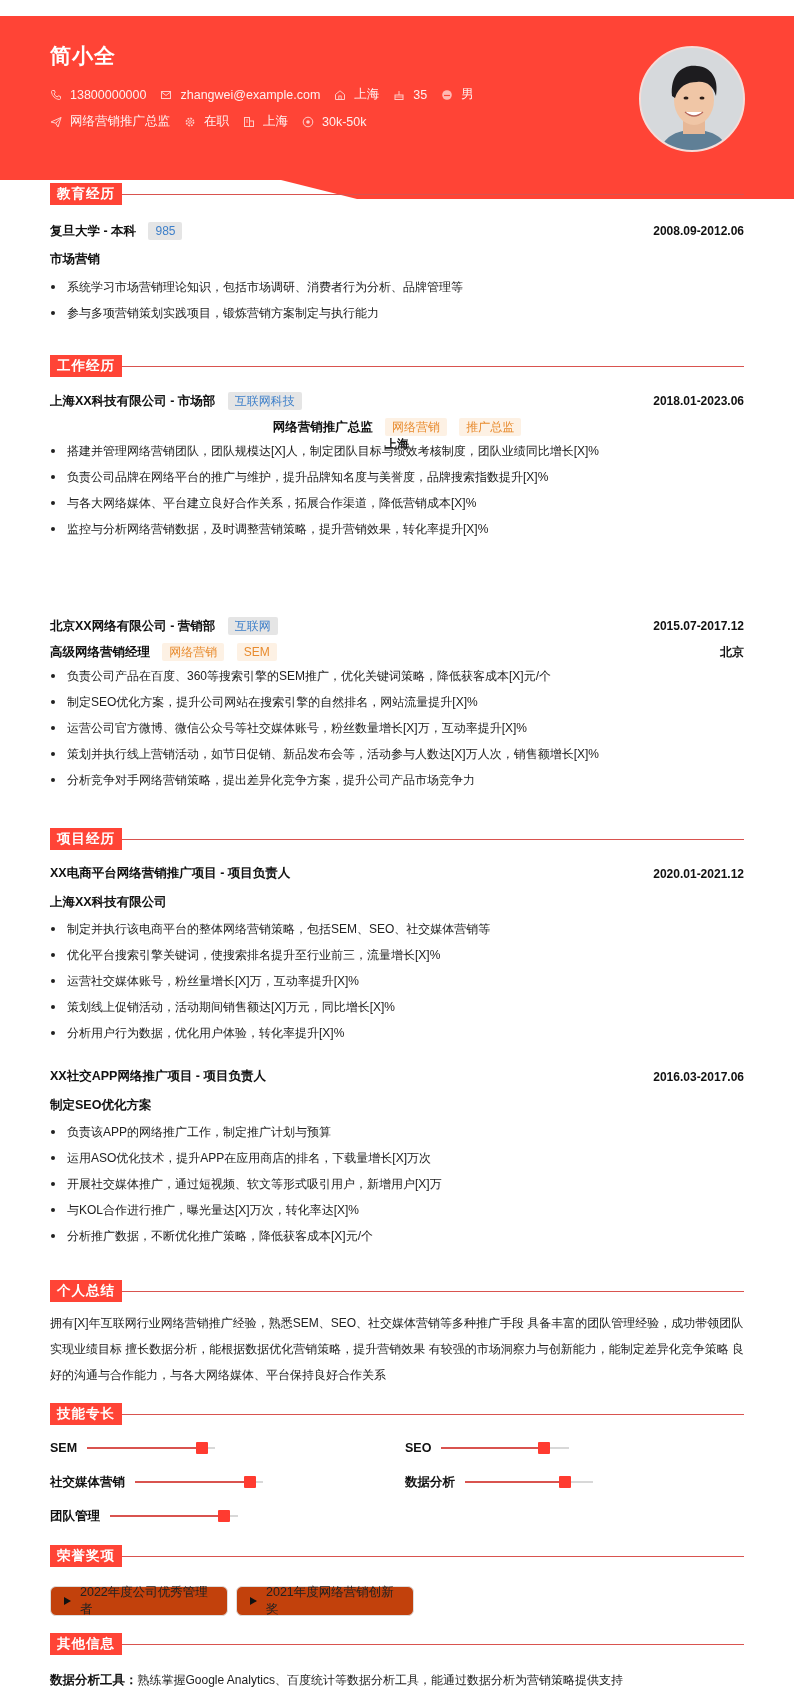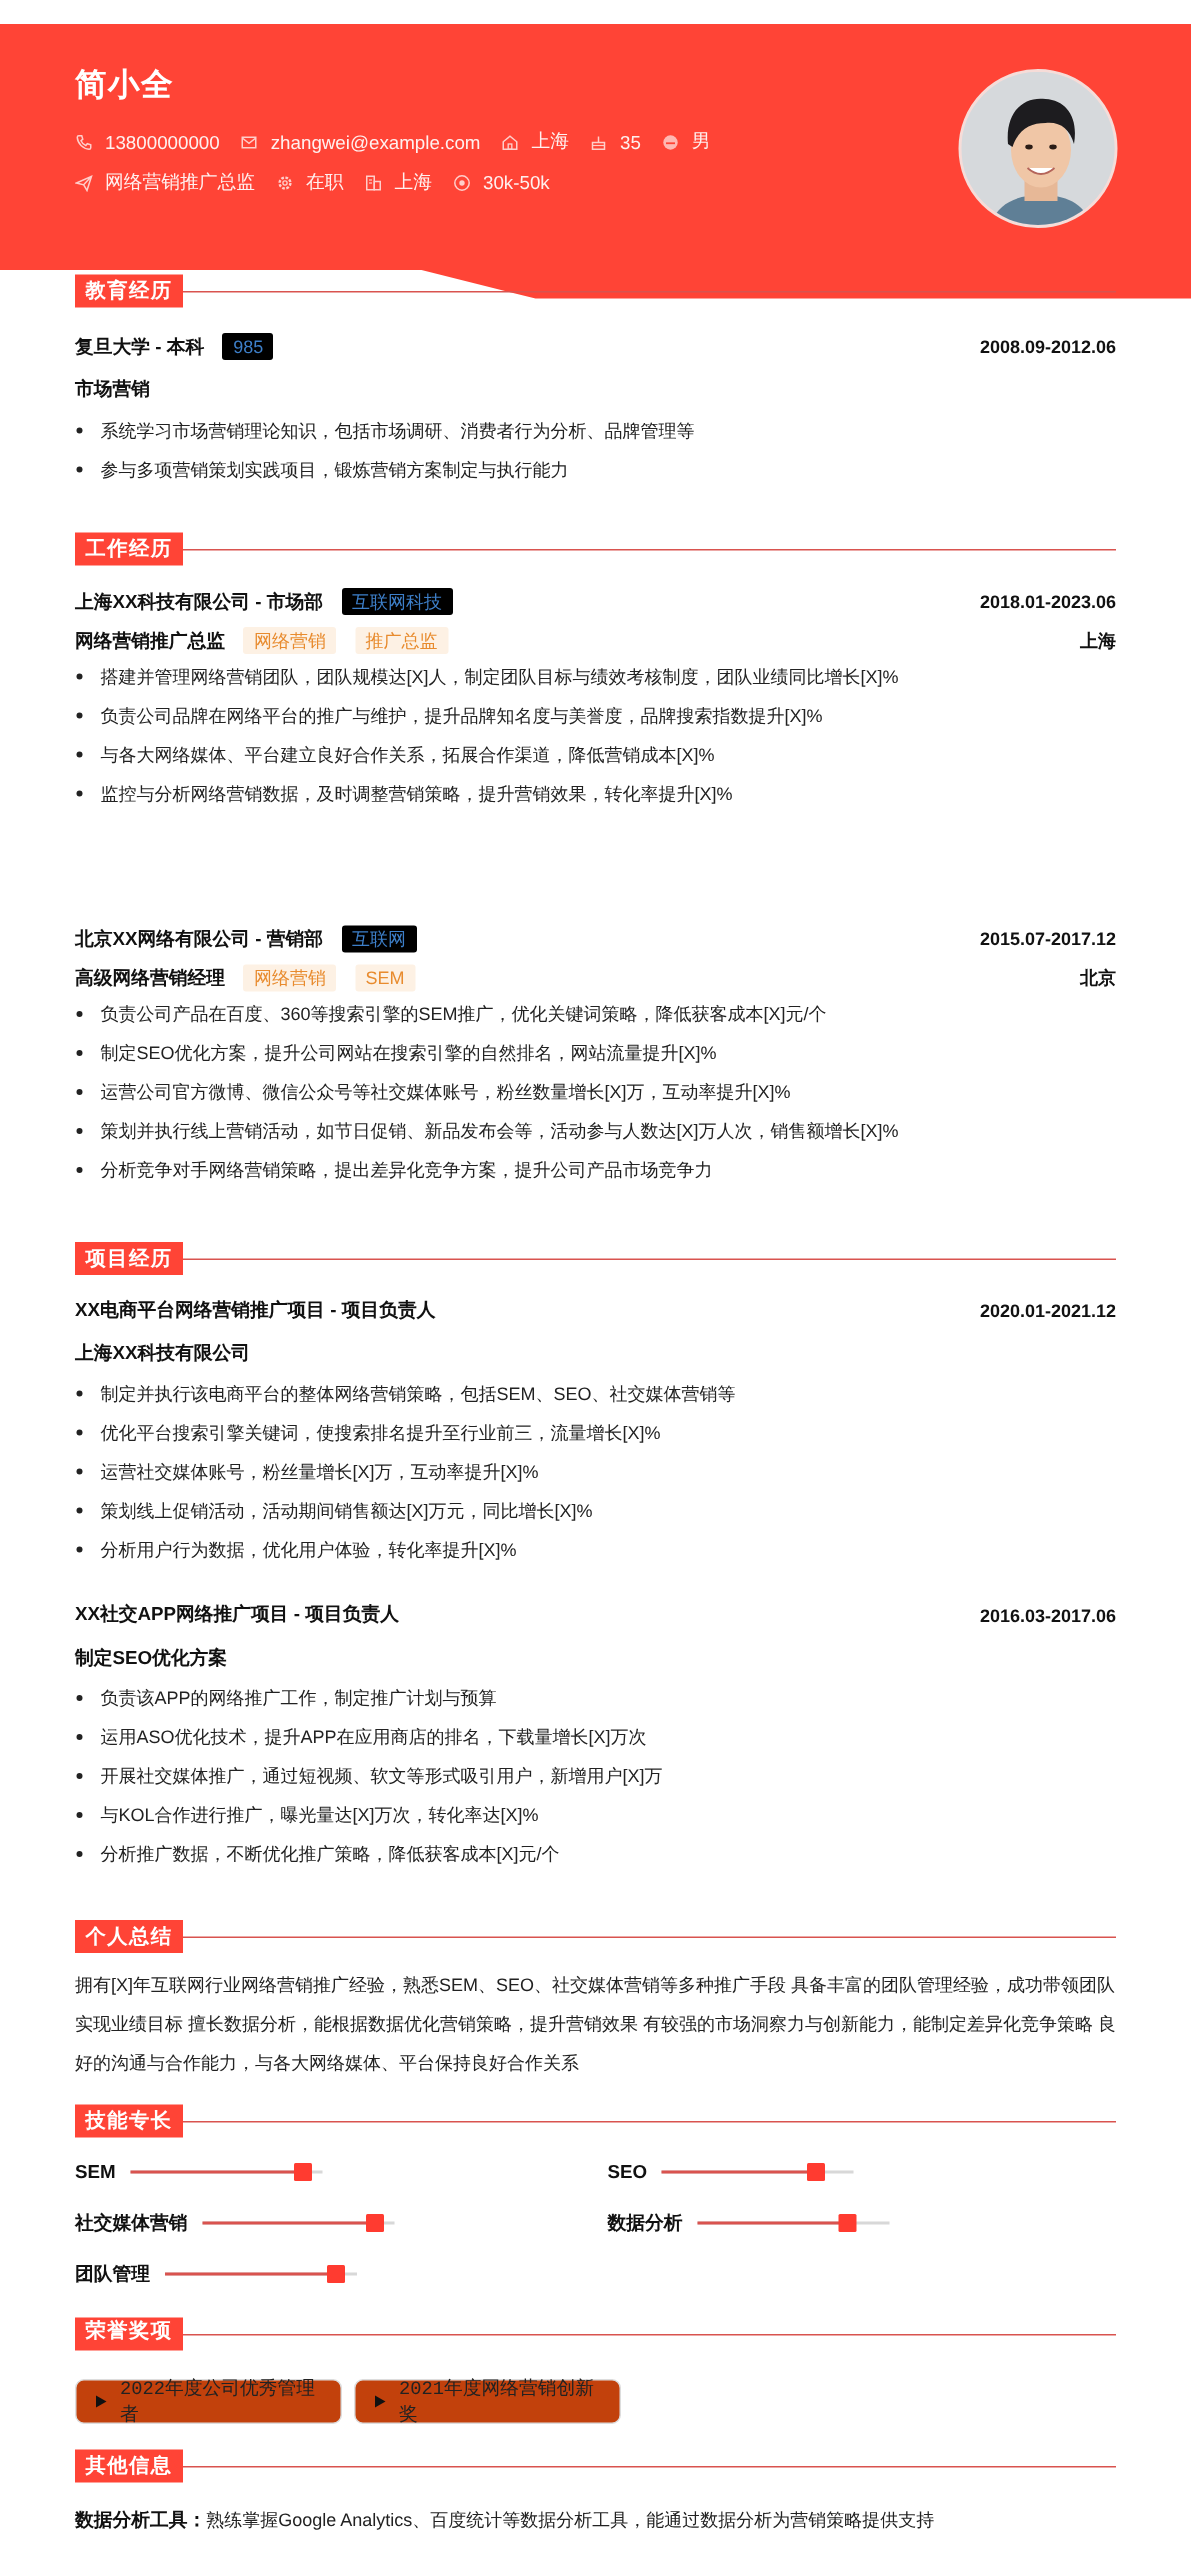--- a/index.html
+++ b/index.html
@@ -40,21 +40,21 @@
     background: #ff4436; color: #fff; font-size: 13.5px; padding: 0 7px;
     height: 22px; line-height: 22px; letter-spacing: 1px; font-weight: bold;
   }
   .sec-line { flex: 1; height: 1px; background: #d9534f; }
   .row { display: flex; justify-content: space-between; align-items: center; position: absolute; left: 0; width: 694px; }
   .bold { font-weight: bold; font-size: 12.5px; color: #111; }
   .tag {
     display: inline-block; font-size: 12px; padding: 1px 7px; margin-left: 9px;
     border-radius: 2px; line-height: 16px;
   }
-  .tag.blue { background: #000000; color: #3d7fc9; }
+  .tag.blue { background: #e5e5e5; color: #3d7fc9; }
   .tag.orange { background: #fdf1e4; color: #e88b2e; }
   .date { font-size: 12px; color: #111; font-weight: bold; }
   ul.bullets { position: absolute; left: 0; width: 694px; list-style: none; }
   ul.bullets li {
     position: relative; padding-left: 17px; font-size: 12px; line-height: 26px; color: #222;
   }
   ul.bullets li::before {
     content: ""; position: absolute; left: 1px; top: 11px; width: 4px; height: 4px; border-radius: 50%; background: #222;
   }
   .para { font-size: 12px; line-height: 26px; color: #222; position: absolute; left: 0; width: 694px; }
@@ -209,21 +209,21 @@
       <span class="sec-line"></span>
     </div>
 
     <div class="row" style="top:37px;">
       <div>
         <span class="bold">上海XX科技有限公司 - 市场部</span>
         <span class="tag blue">互联网科技</span>
       </div>
       <span class="date">2018.01-2023.06</span>
     </div>
-    <div class="row" style="top:63px;">
+    <div class="row" style="top:63px;flex-direction:column;">
       <div>
         <span class="bold">网络营销推广总监</span>
         <span class="tag orange">网络营销</span>
         <span class="tag orange">推广总监</span>
       </div>
       <span class="date">上海</span>
     </div>
     <ul class="bullets" style="top:83px;">
       <li>搭建并管理网络营销团队，团队规模达[X]人，制定团队目标与绩效考核制度，团队业绩同比增长[X]%</li>
       <li>负责公司品牌在网络平台的推广与维护，提升品牌知名度与美誉度，品牌搜索指数提升[X]%</li>
@@ -340,21 +340,21 @@
     </div>
     <div class="skill" style="left:0; top:104px;">
       <span class="lbl">团队管理</span>
       <div class="track">
         <div class="fill" style="width:89%;"></div>
         <div class="thumb" style="left:89%;"></div>
       </div>
     </div>
   </div>
 
-  <div class="section" style="top:1545px;font-family:Liberation Mono, monospace;">
+  <div class="section" style="top:1545px;">
     <div class="sec-head">
       <span class="sec-title">荣誉奖项</span>
       <span class="sec-line"></span>
     </div>
     <div style="position:absolute; left:0; top:41px; width:694px; height:30px;">
       <div class="award" style="left:0; width:178px;">
         <span class="tri"></span>
         <span>2022年度公司优秀管理者</span>
       </div>
       <div class="award" style="left:186px; width:178px;">

